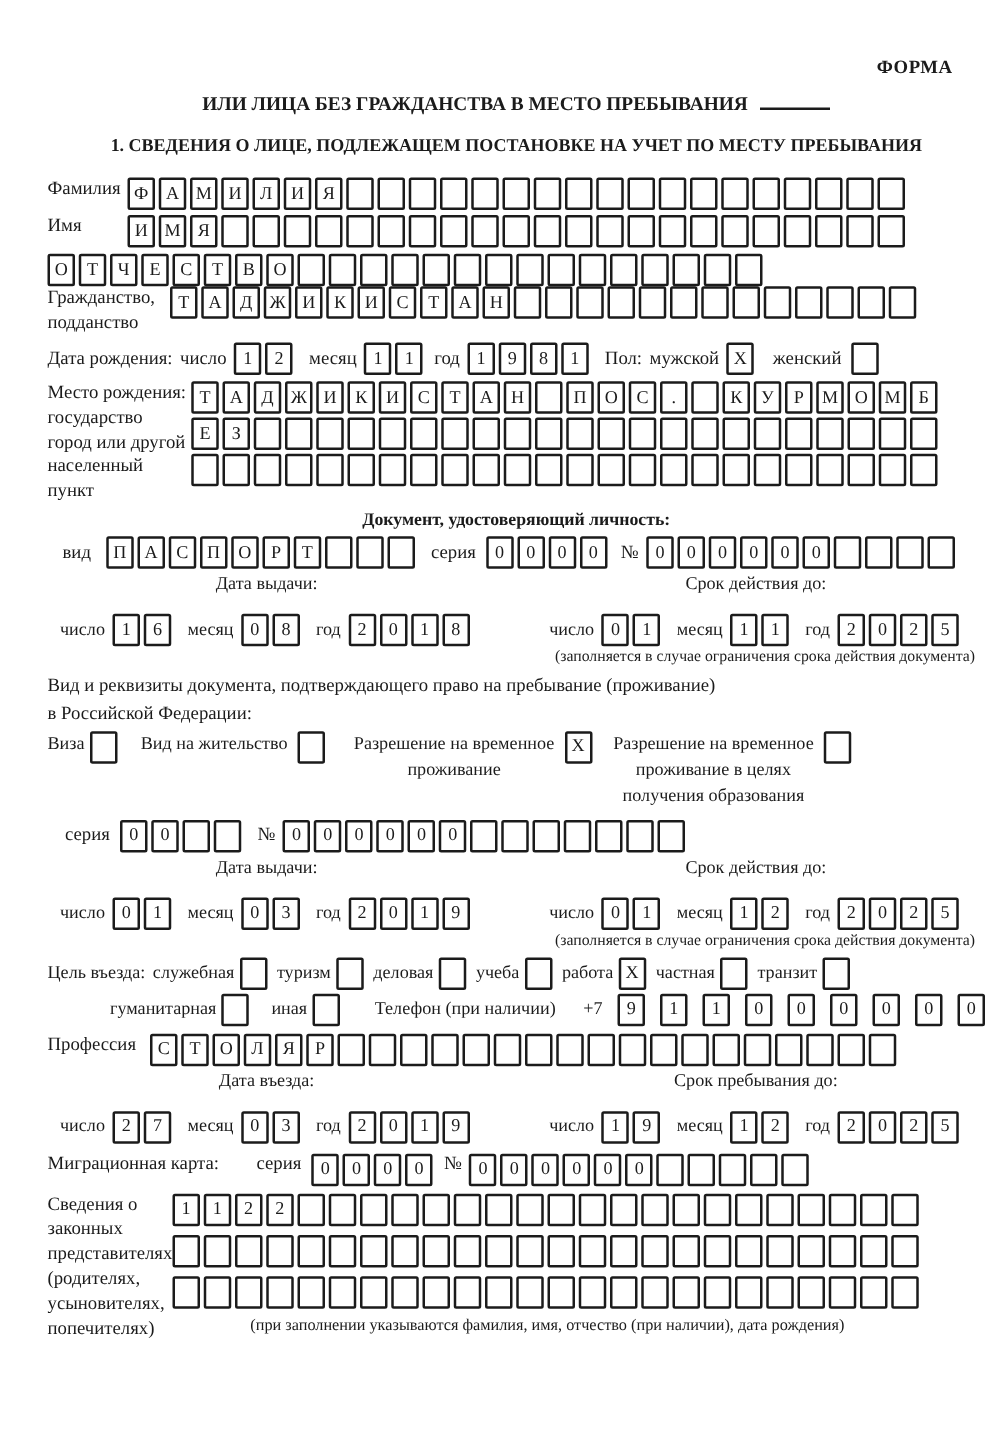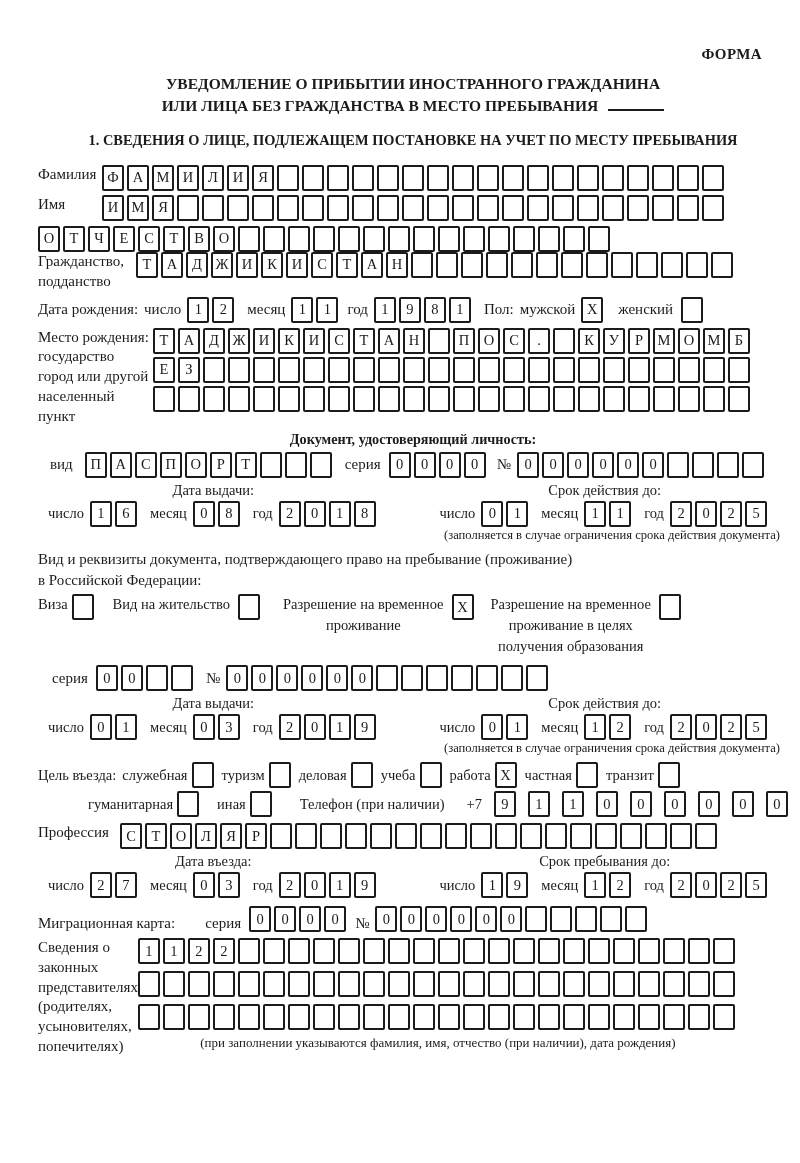--- a/index.html
+++ b/index.html
@@ -24,21 +24,21 @@
   .boxes { display:inline-flex; flex-wrap:nowrap; flex:none; }
   .cbox {
     display:inline-flex; align-items:center; justify-content:center;
     width:22px; height:26px; box-sizing:border-box; flex:none;
     border:2px solid #1b1b1b; border-radius:2px; margin-right:3px;
     font-size:14.5px; background:#fff;
   }
   .vgap2 { height:3px; }
 
   .dates { display:flex; margin-top:4px; }
-  .dgroup { display:flex; flex-direction:column; align-items:center; }
+  .dgroup { display:flex; flex-direction:column; align-items:center;gap:13px; }
   .dg-left { margin-left:10px; }
   .dg-right { margin-left:auto; margin-right:18px; }
   .dheading { font-size:14.5px; margin-bottom:2px; }
   .drow { display:flex; align-items:center; font-size:14.5px; }
   .dlabel { margin:0 6px 0 10px; }
   .drow .dlabel.first { margin-left:0; }
   .note-right { text-align:right; padding-right:8px; font-size:12.6px; margin-top:1px; }
 
   .visa-row { display:flex; align-items:flex-start; margin-top:2px; font-size:14.5px; }
   .opt { display:flex; align-items:flex-start; }
@@ -59,21 +59,20 @@
 </style>
 </head>
 <body>
 
 <div class="page">
 
 
   <div class="forma">ФОРМА</div>
 
   <div class="title">
-    <div>УВЕДОМЛЕНИЕ О ПРИБЫТИИ ИНОСТРАННОГО ГРАЖДАНИНА</div>
     <div>
       <span>ИЛИ ЛИЦА БЕЗ ГРАЖДАНСТВА В МЕСТО ПРЕБЫВАНИЯ</span><span class="blank"></span>
     </div>
   </div>
 
   <div class="sec1">1. СВЕДЕНИЯ О ЛИЦЕ, ПОДЛЕЖАЩЕМ ПОСТАНОВКЕ НА УЧЕТ ПО МЕСТУ ПРЕБЫВАНИЯ</div>
 
   <div class="frow mt16">
     <div class="flabel lw64">Фамилия</div>
     <div class="boxes">
@@ -614,21 +613,21 @@
           <span class="boxes">
             <span class="cbox">2</span>
             <span class="cbox">0</span>
             <span class="cbox">2</span>
             <span class="cbox">5</span>
           </span>
         </div>
     </div>
   </div>
 
-  <div class="frow mt8" style="align-items:flex-end;">
+  <div class="frow mt8" style="align-items:flex-start;">
     <span>Миграционная карта:</span>
     <span class="ml30 mr8">серия</span>
     <span class="boxes">
         <span class="cbox">0</span>
         <span class="cbox">0</span>
         <span class="cbox">0</span>
         <span class="cbox">0</span>
       </span>
     <span class="ml6 mr6">№</span>
     <span class="boxes">

